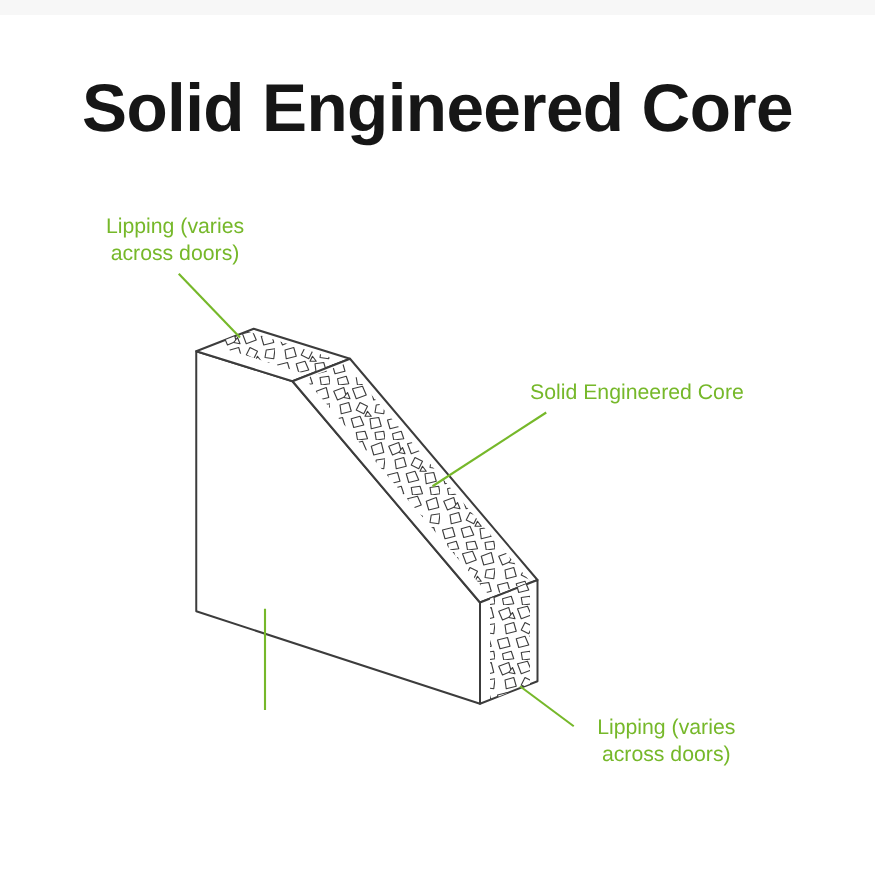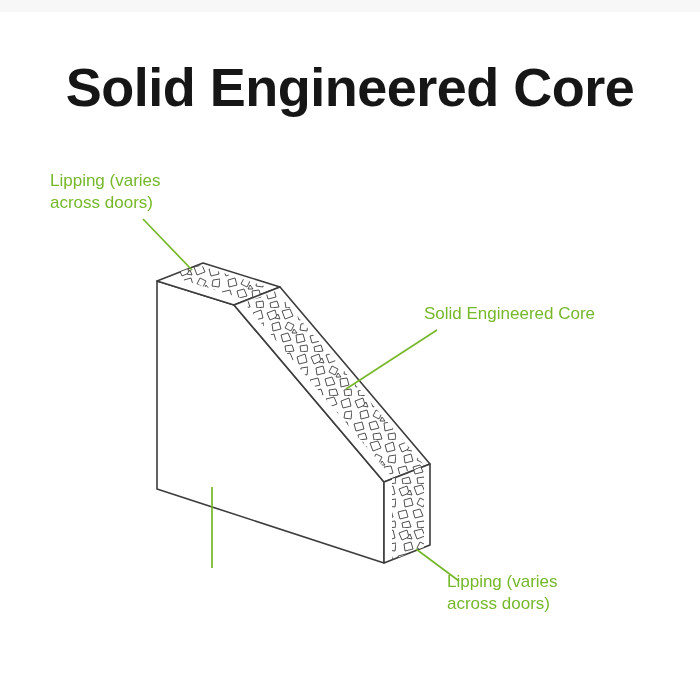--- a/index.html
+++ b/index.html
@@ -44,21 +44,21 @@
     width: 700px;
     height: 700px;
   }
   .label {
     position: absolute;
     color: #76b82a;
     font-size: 17px;
     line-height: 1.28;
     white-space: pre-line;
   }
-  .label.center { }
+  .label.center { text-align: center; }
   .label-lipping-top   { left: 50px;  top: 170px; width: 180px; }
   .label-core          { left: 424px; top: 303px; }
   .label-doorface      { left: 154px; top: 577px; width: 116px; }
   .label-lipping-bottom{ left: 447px; top: 571px; width: 172px; }
 </style>
 </head>
 <body>
 
 <div class="page">
 

